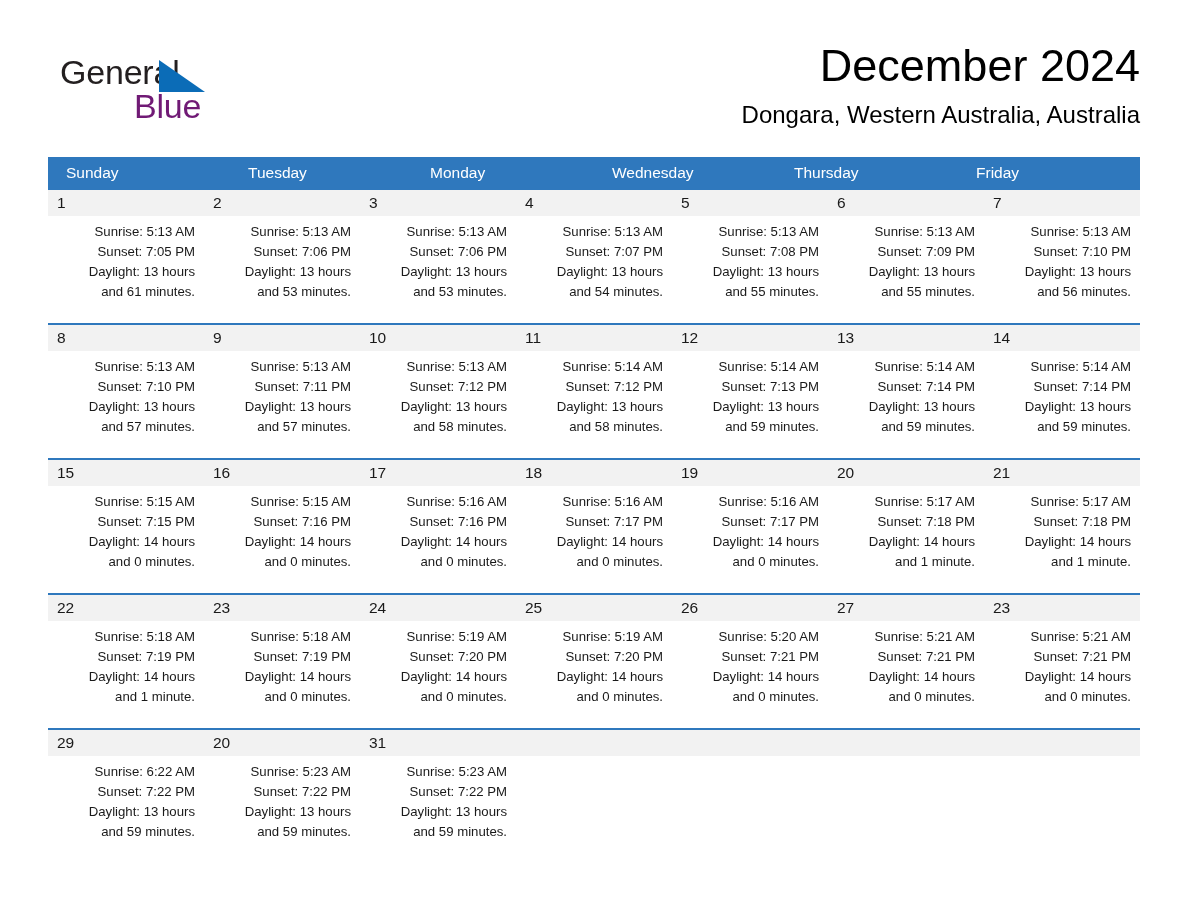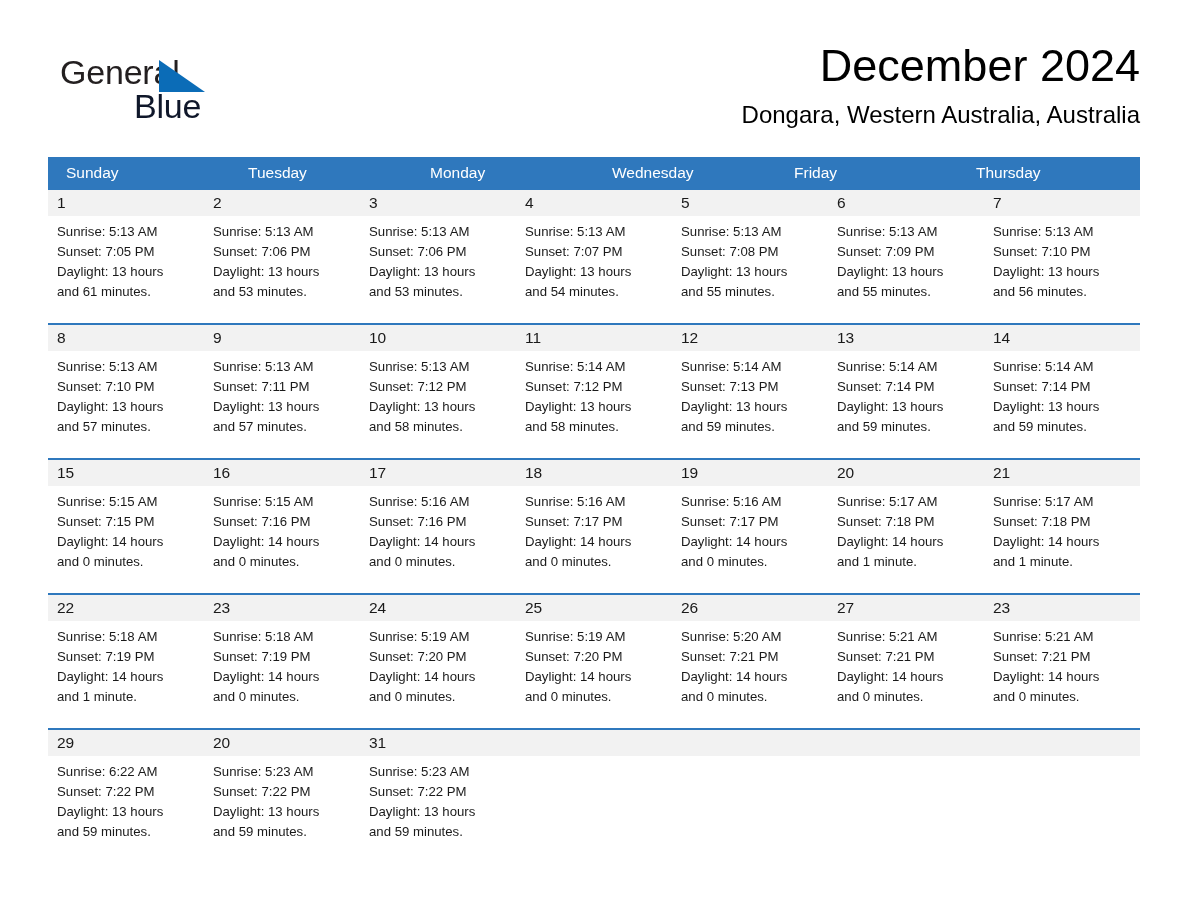--- a/index.html
+++ b/index.html
@@ -48,21 +48,21 @@
     top: 8px;
     width: 46px;
     height: 32px;
   }
   .logo-blue {
     position: absolute;
     left: 74px;
     top: 34px;
     font-size: 34px;
     line-height: 40px;
-    color: #0f172a;
+    color: #701a75;
     letter-spacing: -0.2px;
     white-space: nowrap;
   }
   .title-block {
     position: absolute;
     right: 0px;
     top: 0px;
     text-align: right;
   }
   .month-title {
@@ -123,20 +123,21 @@
     font-size: 15.5px;
     line-height: 26px;
     color: #1a1a1a;
   }
   .day-cell.empty .day-number-band { background: #f2f2f2; }
   .day-body {
     padding: 6px 9px 0 9px;
     font-size: 13.2px;
     line-height: 20.1px;
     color: #1a1a1a;
+    text-align: right;
   }
   .day-body div { white-space: nowrap; }
 </style>
 </head>
 <body>
 
 <div class="page">
 
   <div class="header">
 
@@ -156,22 +157,22 @@
     </div>
 
   </div>
 
   <div class="calendar">
     <div class="weekday-row" id="weekday-row">
         <div class="weekday">Sunday</div>
         <div class="weekday">Tuesday</div>
         <div class="weekday">Monday</div>
         <div class="weekday">Wednesday</div>
+        <div class="weekday">Thursday</div>
         <div class="weekday">Friday</div>
-        <div class="weekday">Thursday</div>
       </div>
     <div id="weeks-container">
         <div class="week-row">
           <div class="day-cell">
             <div class="day-number-band">1</div>
             <div class="day-body">
               <div>Sunrise: 5:13 AM</div>
               <div>Sunset: 7:05 PM</div>
               <div>Daylight: 13 hours</div>
               <div>and 61 minutes.</div>

